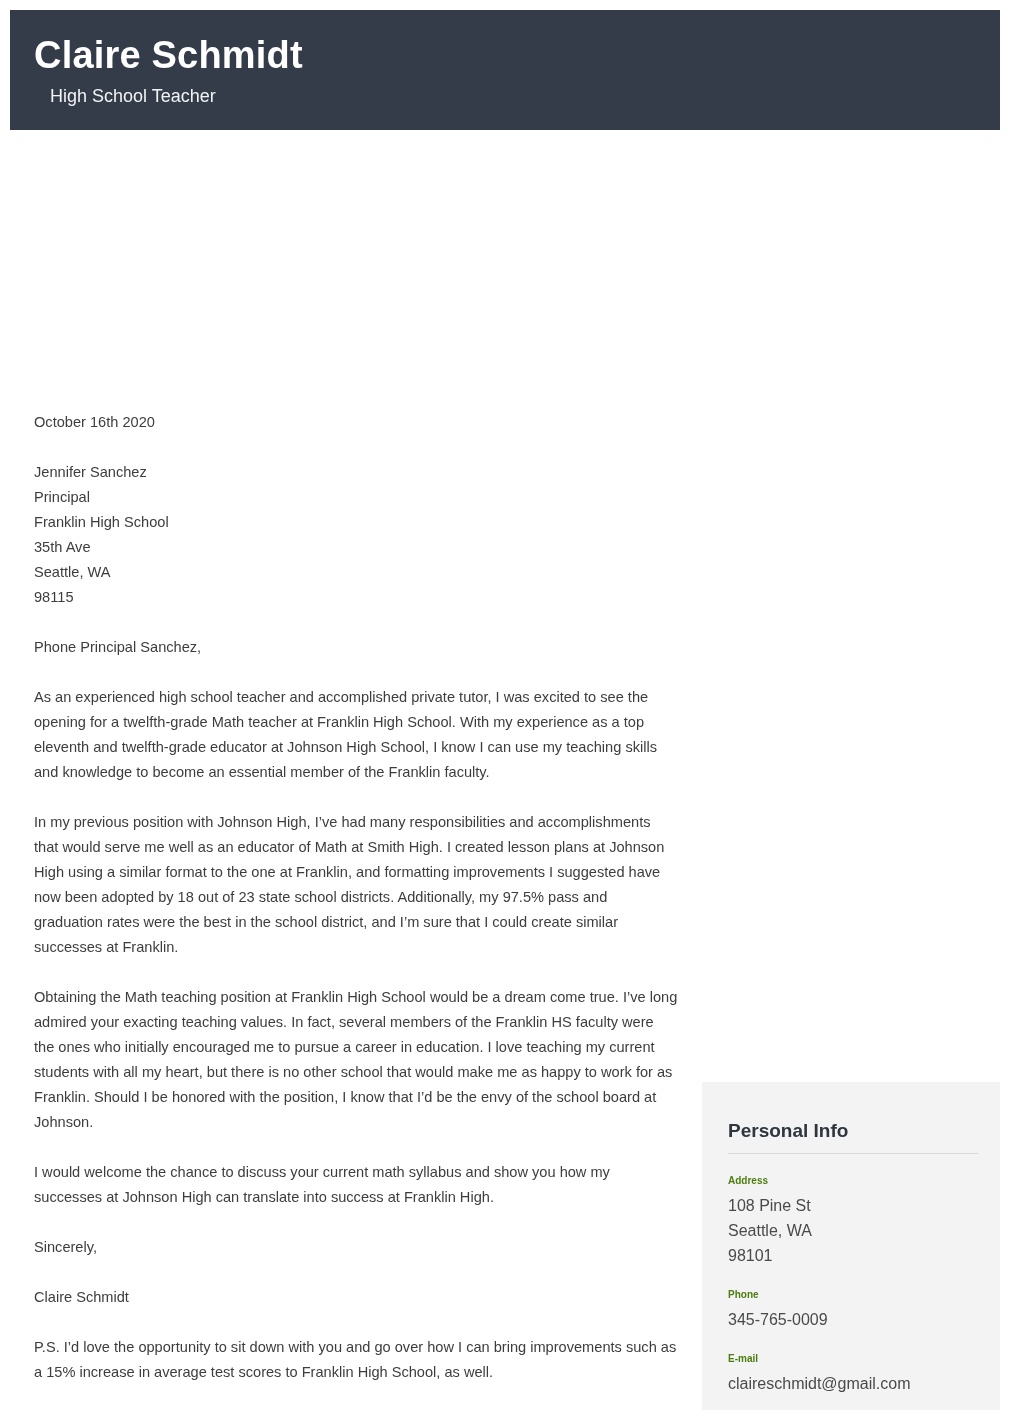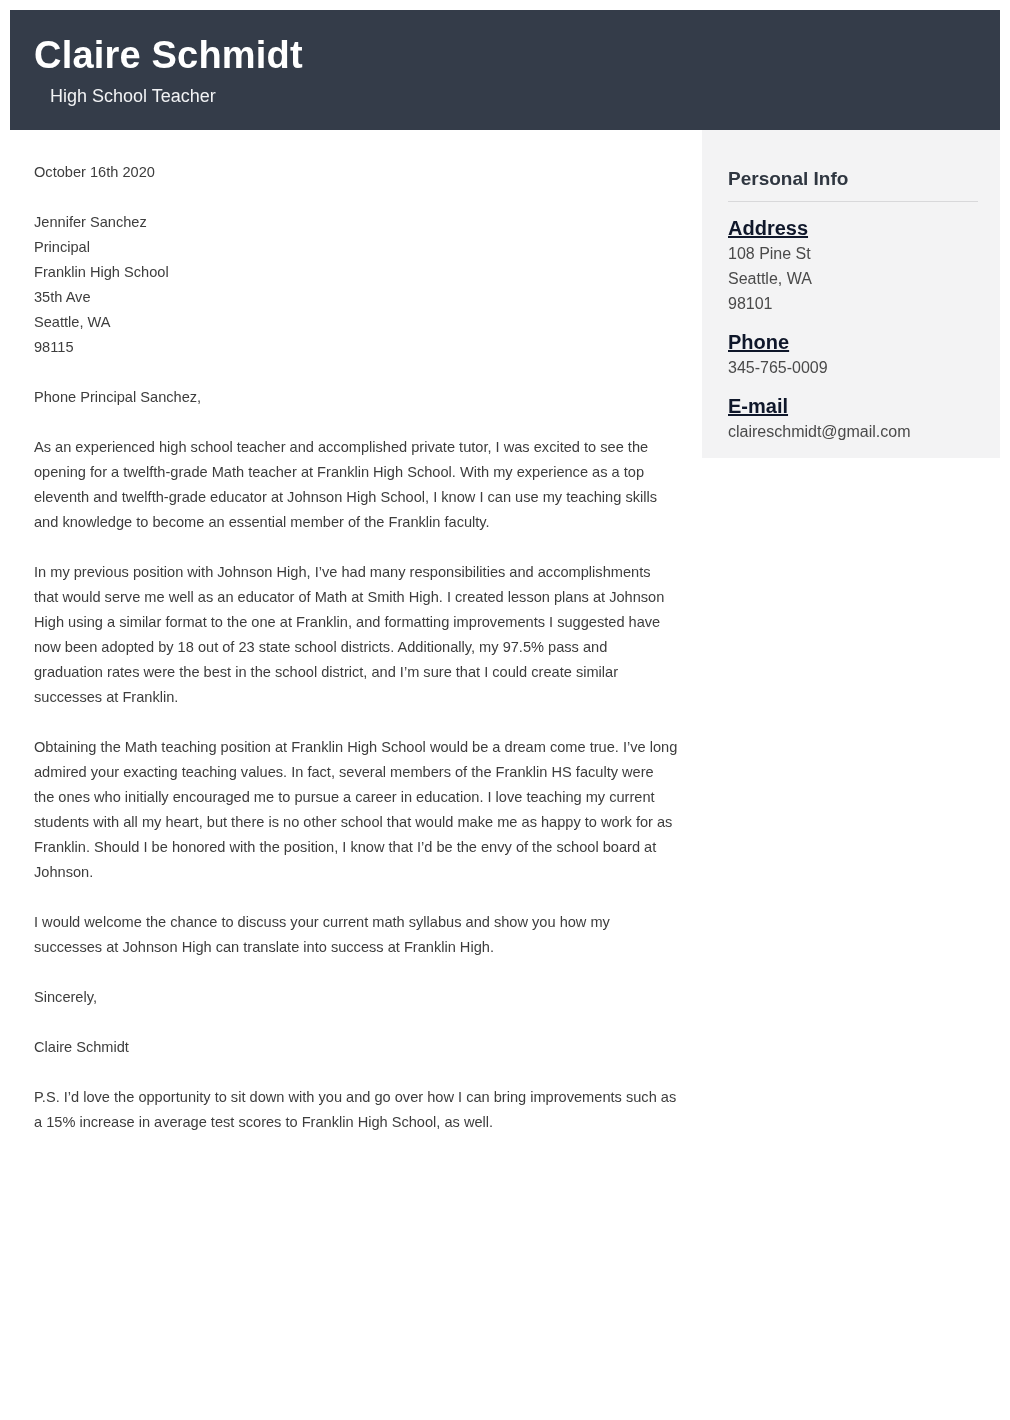--- a/index.html
+++ b/index.html
@@ -59,21 +59,21 @@
   }
 
   
   .doc-body {
     position: absolute;
     left: 0;
     top: 120px;
     width: 990px;
     height: 1280px;
     display: flex;
-    align-items: flex-start;
+    align-items: flex-end;
   }
 
   .letter-col {
     width: 692px;
     background: #ffffff;
     padding: 30px 24px 0 24px;
   }
 
   .sidebar-col {
     width: 298px;
@@ -136,25 +136,24 @@
     border: 0;
     margin: 0 0 14px 0;
     width: 250px;
   }
 
   .info-group {
     margin-bottom: 14px;
   }
   .info-label {
     display: block;
-    font-size: 20px;
+    font-size: 10px;
     font-weight: bold;
-    color: #0f172a;
+    color: #4d7c0f;
     line-height: 25px;
-    text-decoration: underline;
   }
   .info-value {
     display: block;
     font-size: 16px;
     font-weight: normal;
     color: #4a4a4a;
     line-height: 25px;
     word-break: break-word;
   }
 </style>

